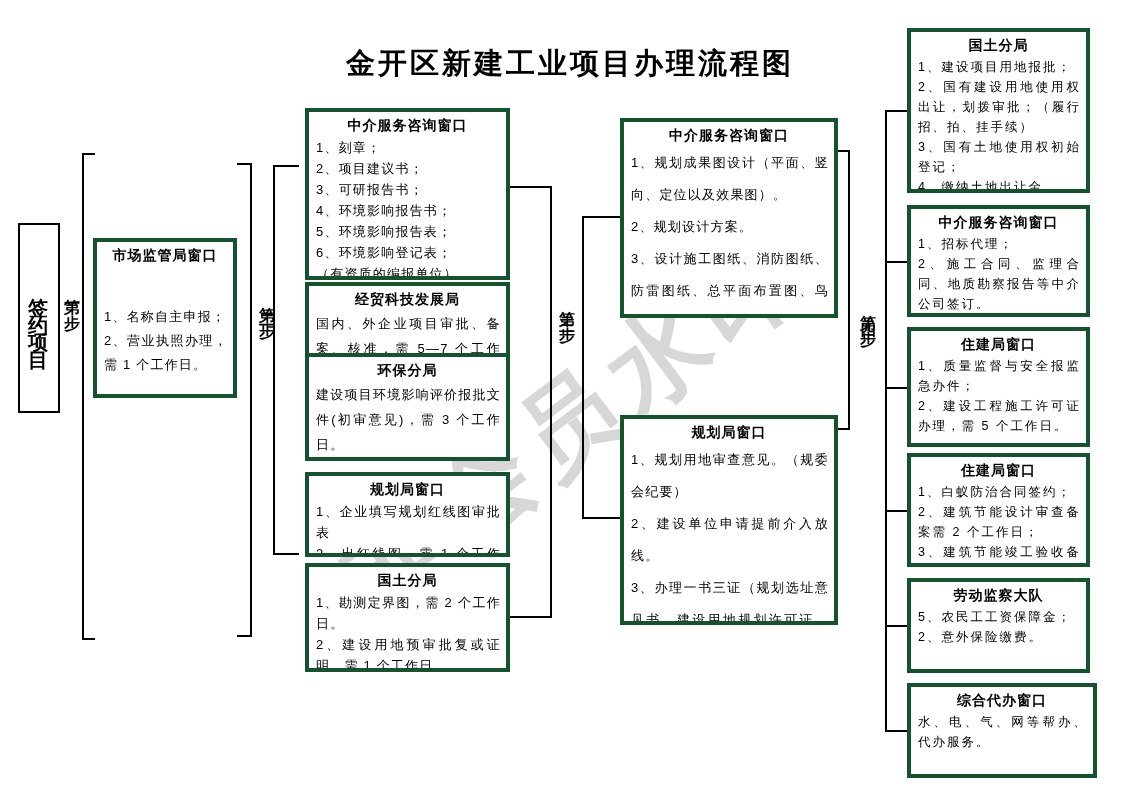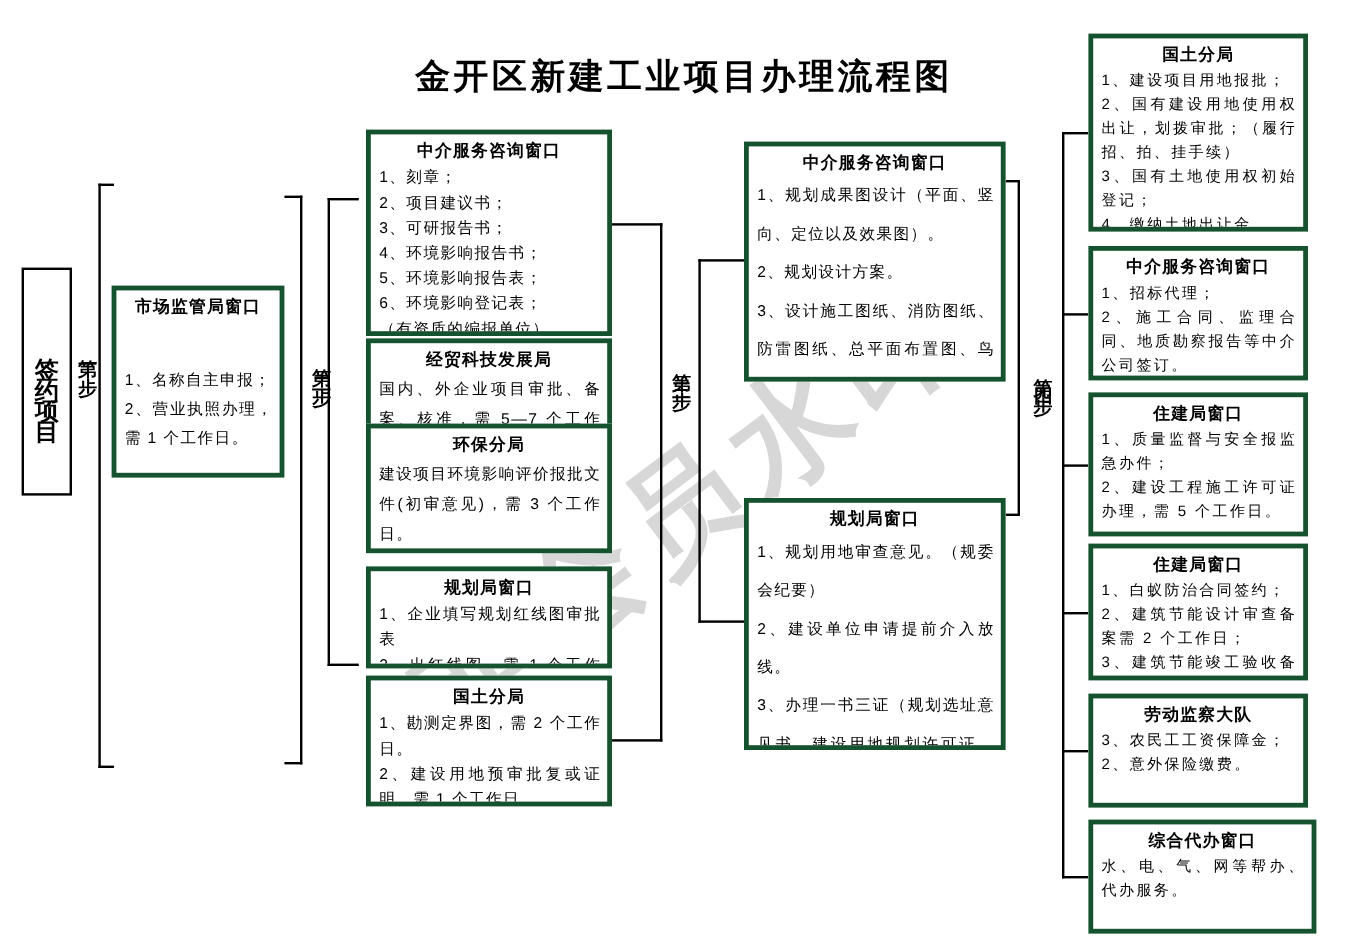--- a/index.html
+++ b/index.html
@@ -156,21 +156,21 @@
 
   <div class="box col4" style="left:907px;top:453px;width:183px;height:114px;">
     <div class="box-title">住建局窗口</div>
     <div class="box-line">1、白蚁防治合同签约；</div>
     <div class="box-line">2、建筑节能设计审查备案需 2 个工作日；</div>
     <div class="box-line">3、建筑节能竣工验收备案，需 2 个工作日。</div>
   </div>
 
   <div class="box col4" style="left:907px;top:578px;width:183px;height:95px;">
     <div class="box-title">劳动监察大队</div>
-    <div class="box-line">3、农民工工资保障金；</div>
+    <div class="box-line">5、农民工工资保障金；</div>
     <div class="box-line">2、意外保险缴费。</div>
   </div>
 
   <div class="box col4" style="left:907px;top:683px;width:190px;height:95px;">
     <div class="box-title">综合代办窗口</div>
     <div class="box-line">水、电、气、网等帮办、代办服务。</div>
   </div>
 
 </div>
 

